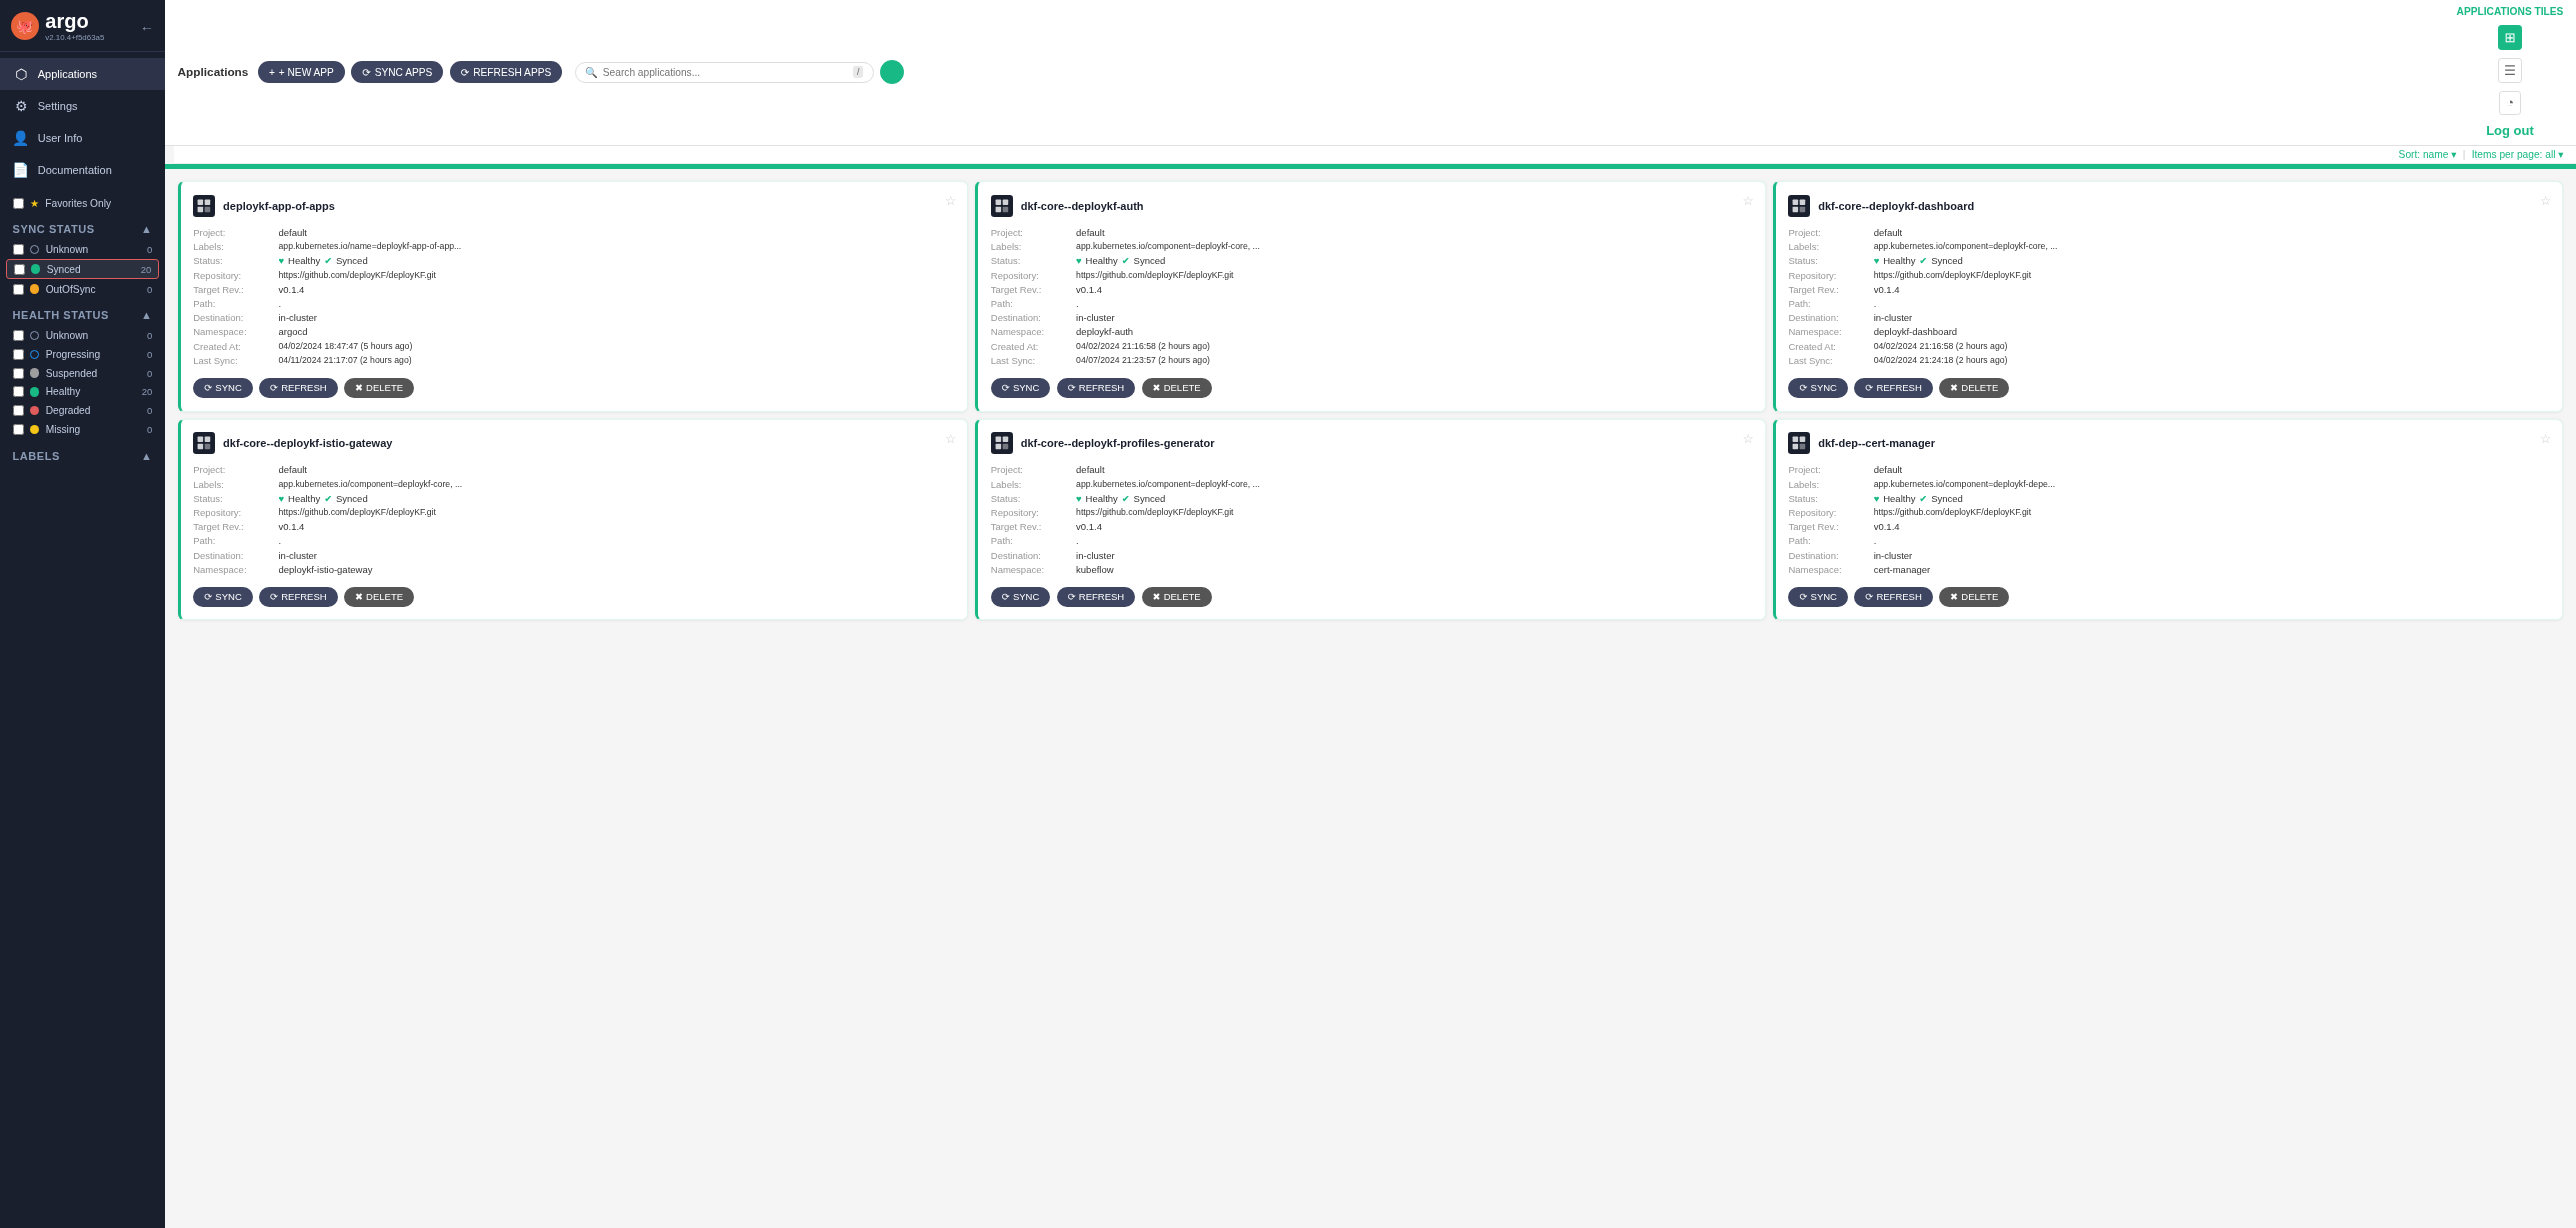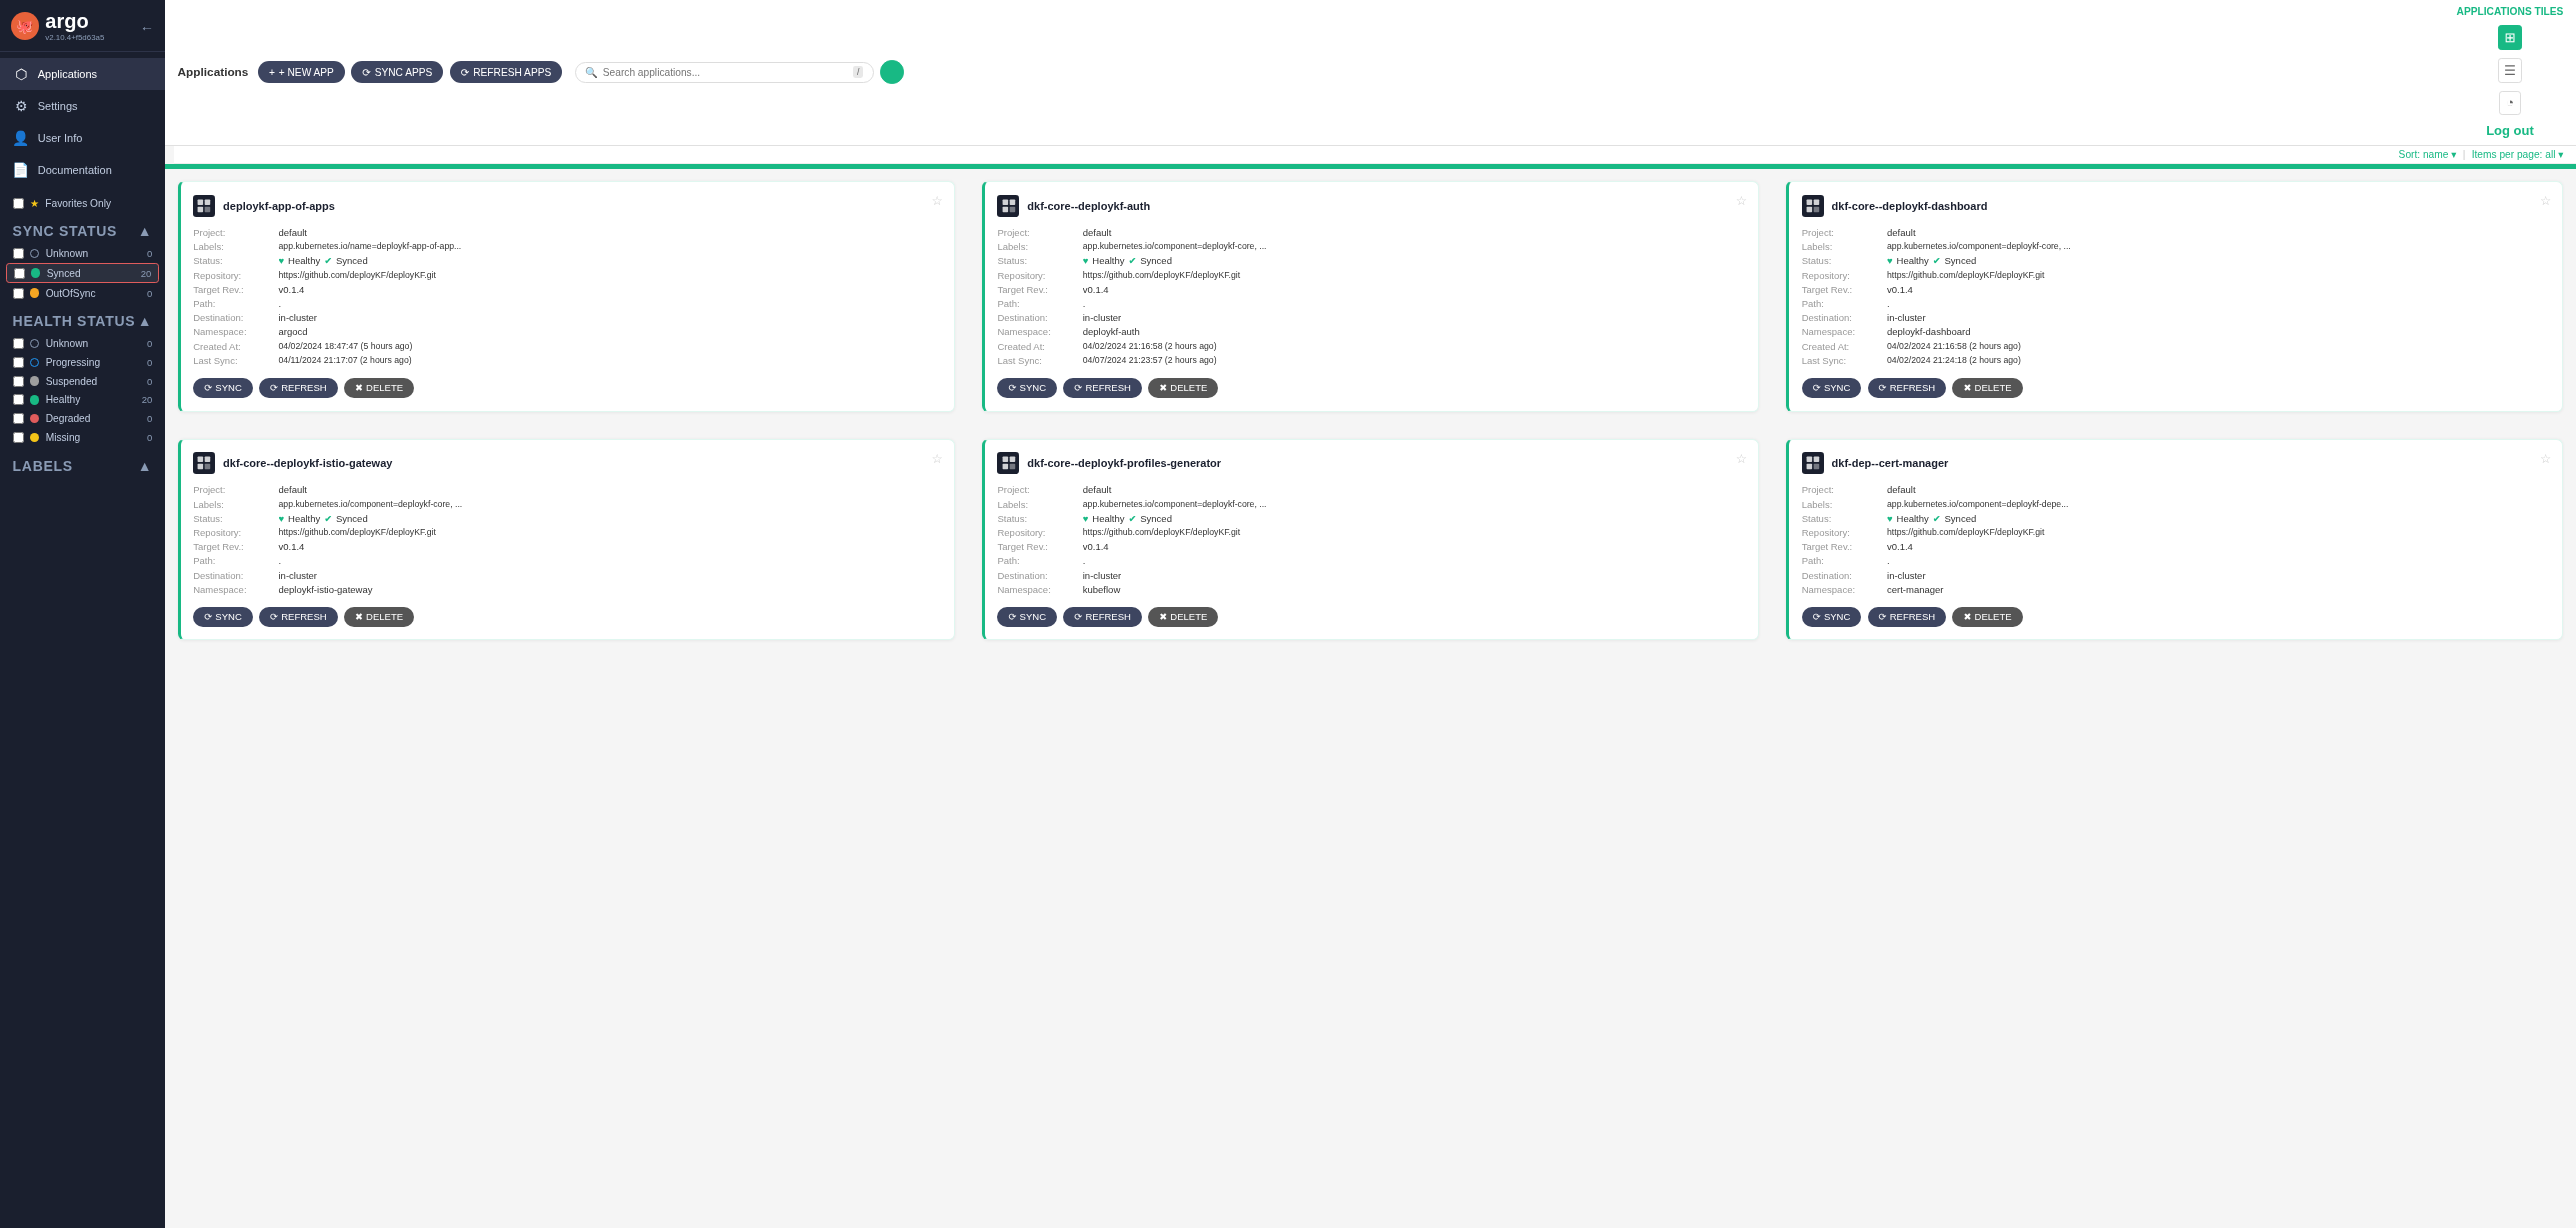--- a/index.html
+++ b/index.html
@@ -17,21 +17,21 @@
 
     .sidebar-nav { padding: 6.3px 0; }
     .sidebar-nav-item { display: flex; align-items: center; gap: 7.9px; padding: 7.9px 12.6px; cursor: pointer; color: #c0cce0; font-size: 11px; font-weight: 500; }
     .sidebar-nav-item.active { color: #fff; background: #2d3348; }
     .sidebar-nav-item .nav-icon { font-size: 14px; width: 17.3px; text-align: center; }
     .sidebar-favorites { display: flex; align-items: center; gap: 6.3px; padding: 6.3px 12.6px; color: #c0cce0; cursor: pointer; font-size: 10.2px; }
     .sidebar-favorites input[type=checkbox] { width: 11px; height: 11px; }
     .star-icon { color: #f5c518; }
 
     .filter-section { padding: 3.2px 0; }
-    .filter-header { display: flex; align-items: center; justify-content: space-between; padding: 4.7px 12.6px; font-size: 14px; font-weight: 700; color: #8a9bb5; letter-spacing: 0.05em; cursor: pointer; }
+    .filter-header { display: flex; align-items: center; justify-content: space-between; padding: 4.7px 12.6px; font-size: 11px; font-weight: 700; color: #8a9bb5; letter-spacing: 0.05em; cursor: pointer; }
     .filter-item { display: flex; align-items: center; gap: 6.3px; padding: 3.9px 12.6px; color: #c0cce0; font-size: 10.2px; cursor: pointer; }
     .filter-item input[type=checkbox] { width: 11px; height: 11px; }
     .filter-item .count { margin-left: auto; font-size: 9.5px; color: #8a9bb5; }
     .filter-item.highlighted { background: rgba(255,255,255,0.08); border: 0.8px solid #e05c5c; border-radius: 3.2px; margin: 0.8px 6.3px; padding: 3.2px 6.3px; }
     .status-dot { width: 9.5px; height: 9.5px; border-radius: 50%; flex-shrink: 0; }
     .dot-unknown { border: 1.6px solid #8a9bb5; background: transparent; }
     .dot-synced { background: #18b984; }
     .dot-outofsync { background: #f5a623; }
     .dot-health-unknown { border: 1.6px solid #8a9bb5; }
     .dot-progressing { border: 1.6px solid #2196F3; background: transparent; }
@@ -51,21 +51,21 @@
     .view-btn { padding: 3.9px 5.5px; border-radius: 3.2px; border: 0.8px solid #ddd; background: #fff; cursor: pointer; color: #666; }
     .view-btn.active { background: #18b984; color: #fff; border-color: #18b984; }
     .logout-btn { color: #18b984; background: none; border: none; cursor: pointer; font-size: 13px; font-weight: 600; }
     .sort-link { color: #18b984; cursor: pointer; }
 
     
     .progress-bar-container { background: #e0e0e0; height: 4.7px; }
     .progress-bar-fill { background: #18b984; height: 4.7px; width: 100%; }
 
     
-    .cards-area { flex: 1; overflow-y: auto; padding: 12.6px; display: grid; grid-template-columns: repeat(3, 1fr); gap: 27px; align-content: start; }
+    .cards-area { flex: 1; overflow-y: auto; padding: 12.6px; display: grid; grid-template-columns: repeat(3, 1fr); gap: 7px; align-content: start; }
 
     
     .app-card { background: #fff; border-radius: 6.3px; border: 0.8px solid #e0f7f0; border-left: 3.2px solid #18b984; padding: 12.6px; position: relative; box-shadow: 0 0.8px 3.2px rgba(0,0,0,0.06); }
     .card-header { display: flex; align-items: center; gap: 7.9px; margin-bottom: 9.5px; }
     .card-icon { width: 22px; height: 22px; background: #1a1f2e; border-radius: 3.2px; display: flex; align-items: center; justify-content: center; color: #fff; font-size: 11px; flex-shrink: 0; }
     .card-title { font-size: 11px; font-weight: 700; color: #1a1f2e; flex: 1; }
     .card-star { color: #ccc; cursor: pointer; position: absolute; top: 11px; right: 11px; font-size: 12.6px; }
     .card-fields { display: grid; grid-template-columns: 79px 1fr; gap: 1.6px 6.3px; font-size: 9.5px; }
     .card-label { color: #999; padding: 0.8px 0; }
     .card-value { color: #333; padding: 0.8px 0; overflow: hidden; text-overflow: ellipsis; white-space: nowrap; }

